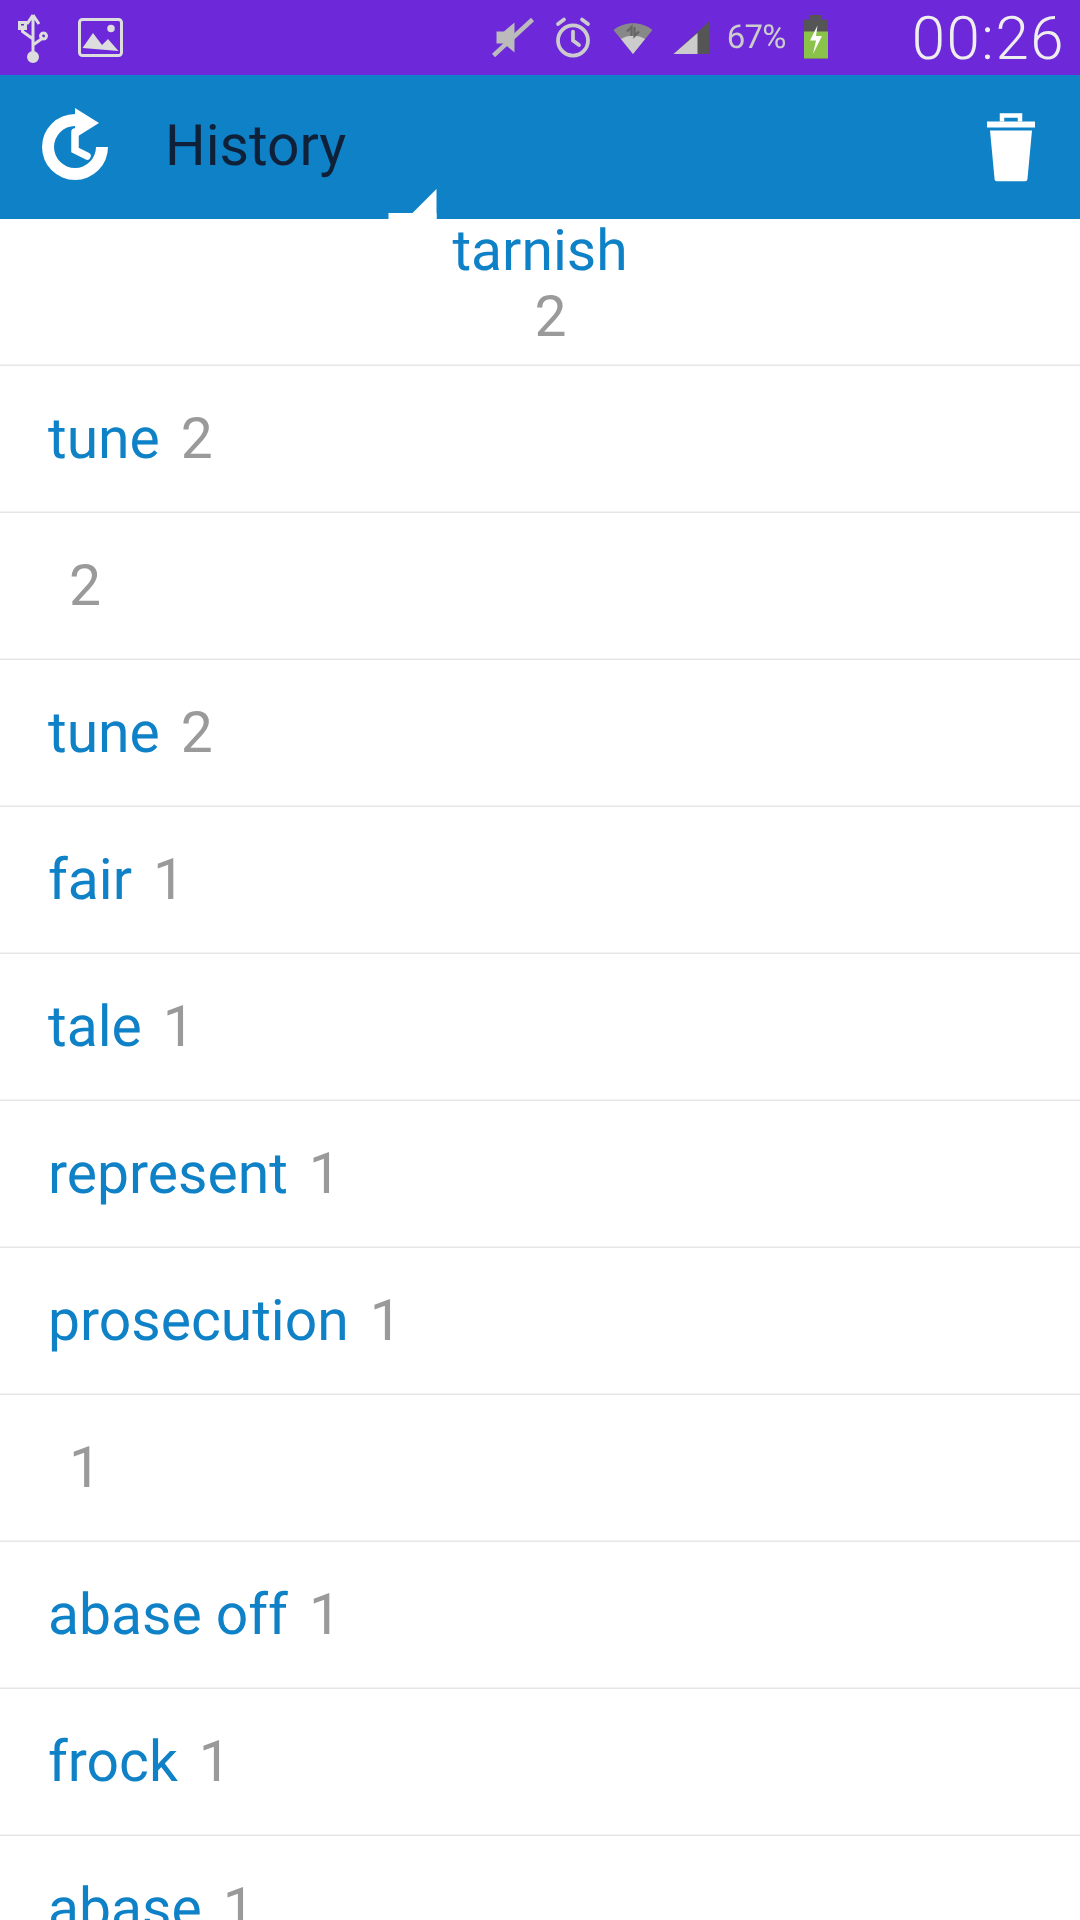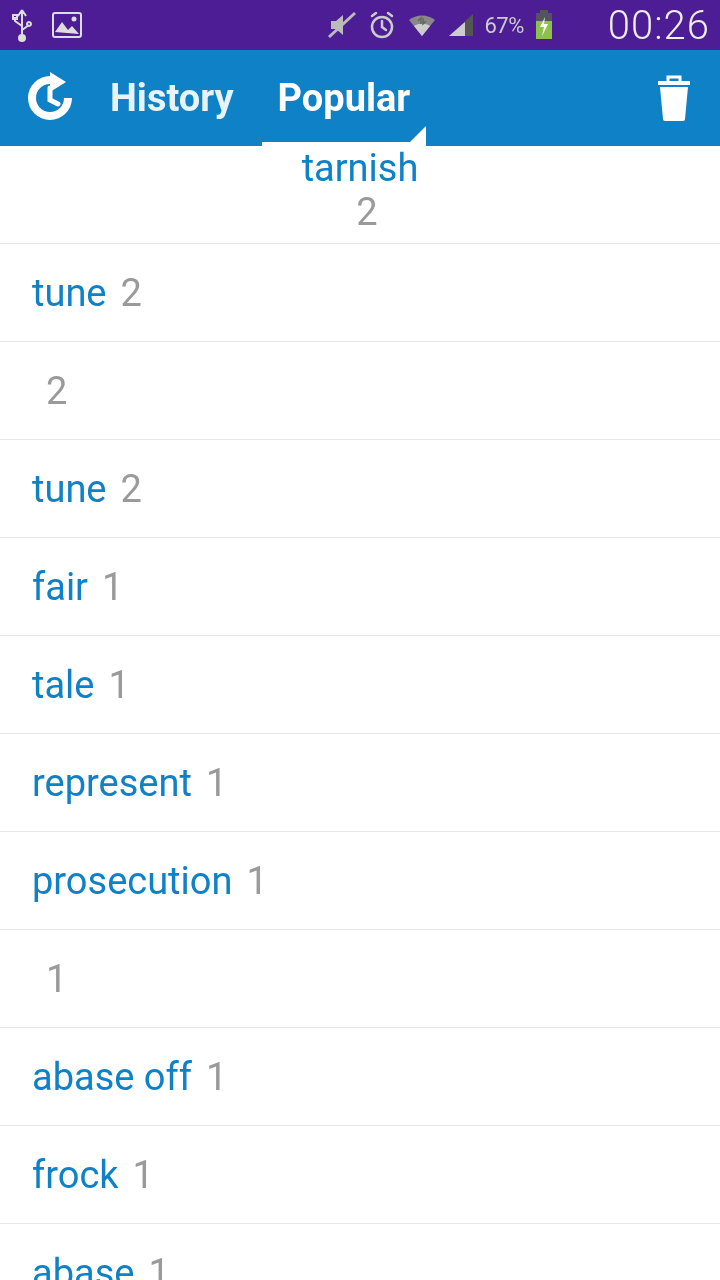--- a/index.html
+++ b/index.html
@@ -1,20 +1,20 @@
 <!DOCTYPE html>
 <html><head>
 <meta charset="utf-8">
 <style>
   * { margin: 0; padding: 0; box-sizing: border-box; }
   html, body { width: 720px; height: 1280px; font-family: -apple-system, Roboto, Arial, sans-serif; overflow: hidden; background: #fff; }
   
   .status-bar {
     height: 50px;
-    background: #4c1d95;
+    background: #6d28d9;
     color: #ddd;
     display: flex;
     align-items: center;
     padding: 0 10px;
     font-size: 28px;
   }
   .status-left { display: flex; gap: 18px; align-items: center; }
   .status-right { margin-left: auto; display: flex; gap: 10px; align-items: center; }
   .status-icon { display: inline-flex; align-items: center; justify-content: center; }
   .battery-pct { font-size: 22px; color: #ccc; letter-spacing: -0.5px; }
@@ -24,23 +24,23 @@
     height: 96px;
     background: #0f81c7;
     display: flex;
     align-items: center;
     padding: 0 18px 0 18px;
     position: relative;
   }
   .app-logo { width: 64px; height: 64px; flex-shrink: 0; margin-right: 6px; }
   .tabs { display: flex; align-items: flex-end; height: 100%; }
   .tab {
-    color: #ffffff;
+    color: #0f172a;
     font-size: 38px;
-    font-weight: 700;
+    font-weight: 400;
     padding: 0 22px;
     height: 100%;
     display: flex;
     align-items: center;
     position: relative;
   }
   .tab.inactive { opacity: 0.9; }
   .tab.active::after {
     content: "";
     position: absolute;
@@ -137,21 +137,20 @@
     <svg width="64" height="64" viewBox="0 0 64 64">
       <path d="M32 10 A22 22 0 1 0 54 32 L46 32 A14 14 0 1 1 32 18 L32 26 L48 16 L32 6 Z" fill="#fff"></path>
       <path d="M32 22 L32 34 L40 38" stroke="#fff" stroke-width="5" fill="none" stroke-linecap="round"></path>
     </svg>
   </span>
   <div class="tabs">
     <div class="tab inactive">
       <span>History</span>
     </div>
     <div class="tab active">
-      <span>Popular</span>
       <span class="tri"></span>
     </div>
   </div>
   <span class="trash-btn">
     <svg width="40" height="46" viewBox="0 0 40 46">
       <path d="M6 12 L34 12 L31 44 A2 2 0 0 1 29 46 L11 46 A2 2 0 0 1 9 44 Z" fill="#fff"></path>
       <path d="M4 6 L36 6 L36 10 L4 10 Z" fill="#fff"></path>
       <path d="M14 6 L14 2 L26 2 L26 6" fill="none" stroke="#fff" stroke-width="3"></path>
     </svg>
   </span>

